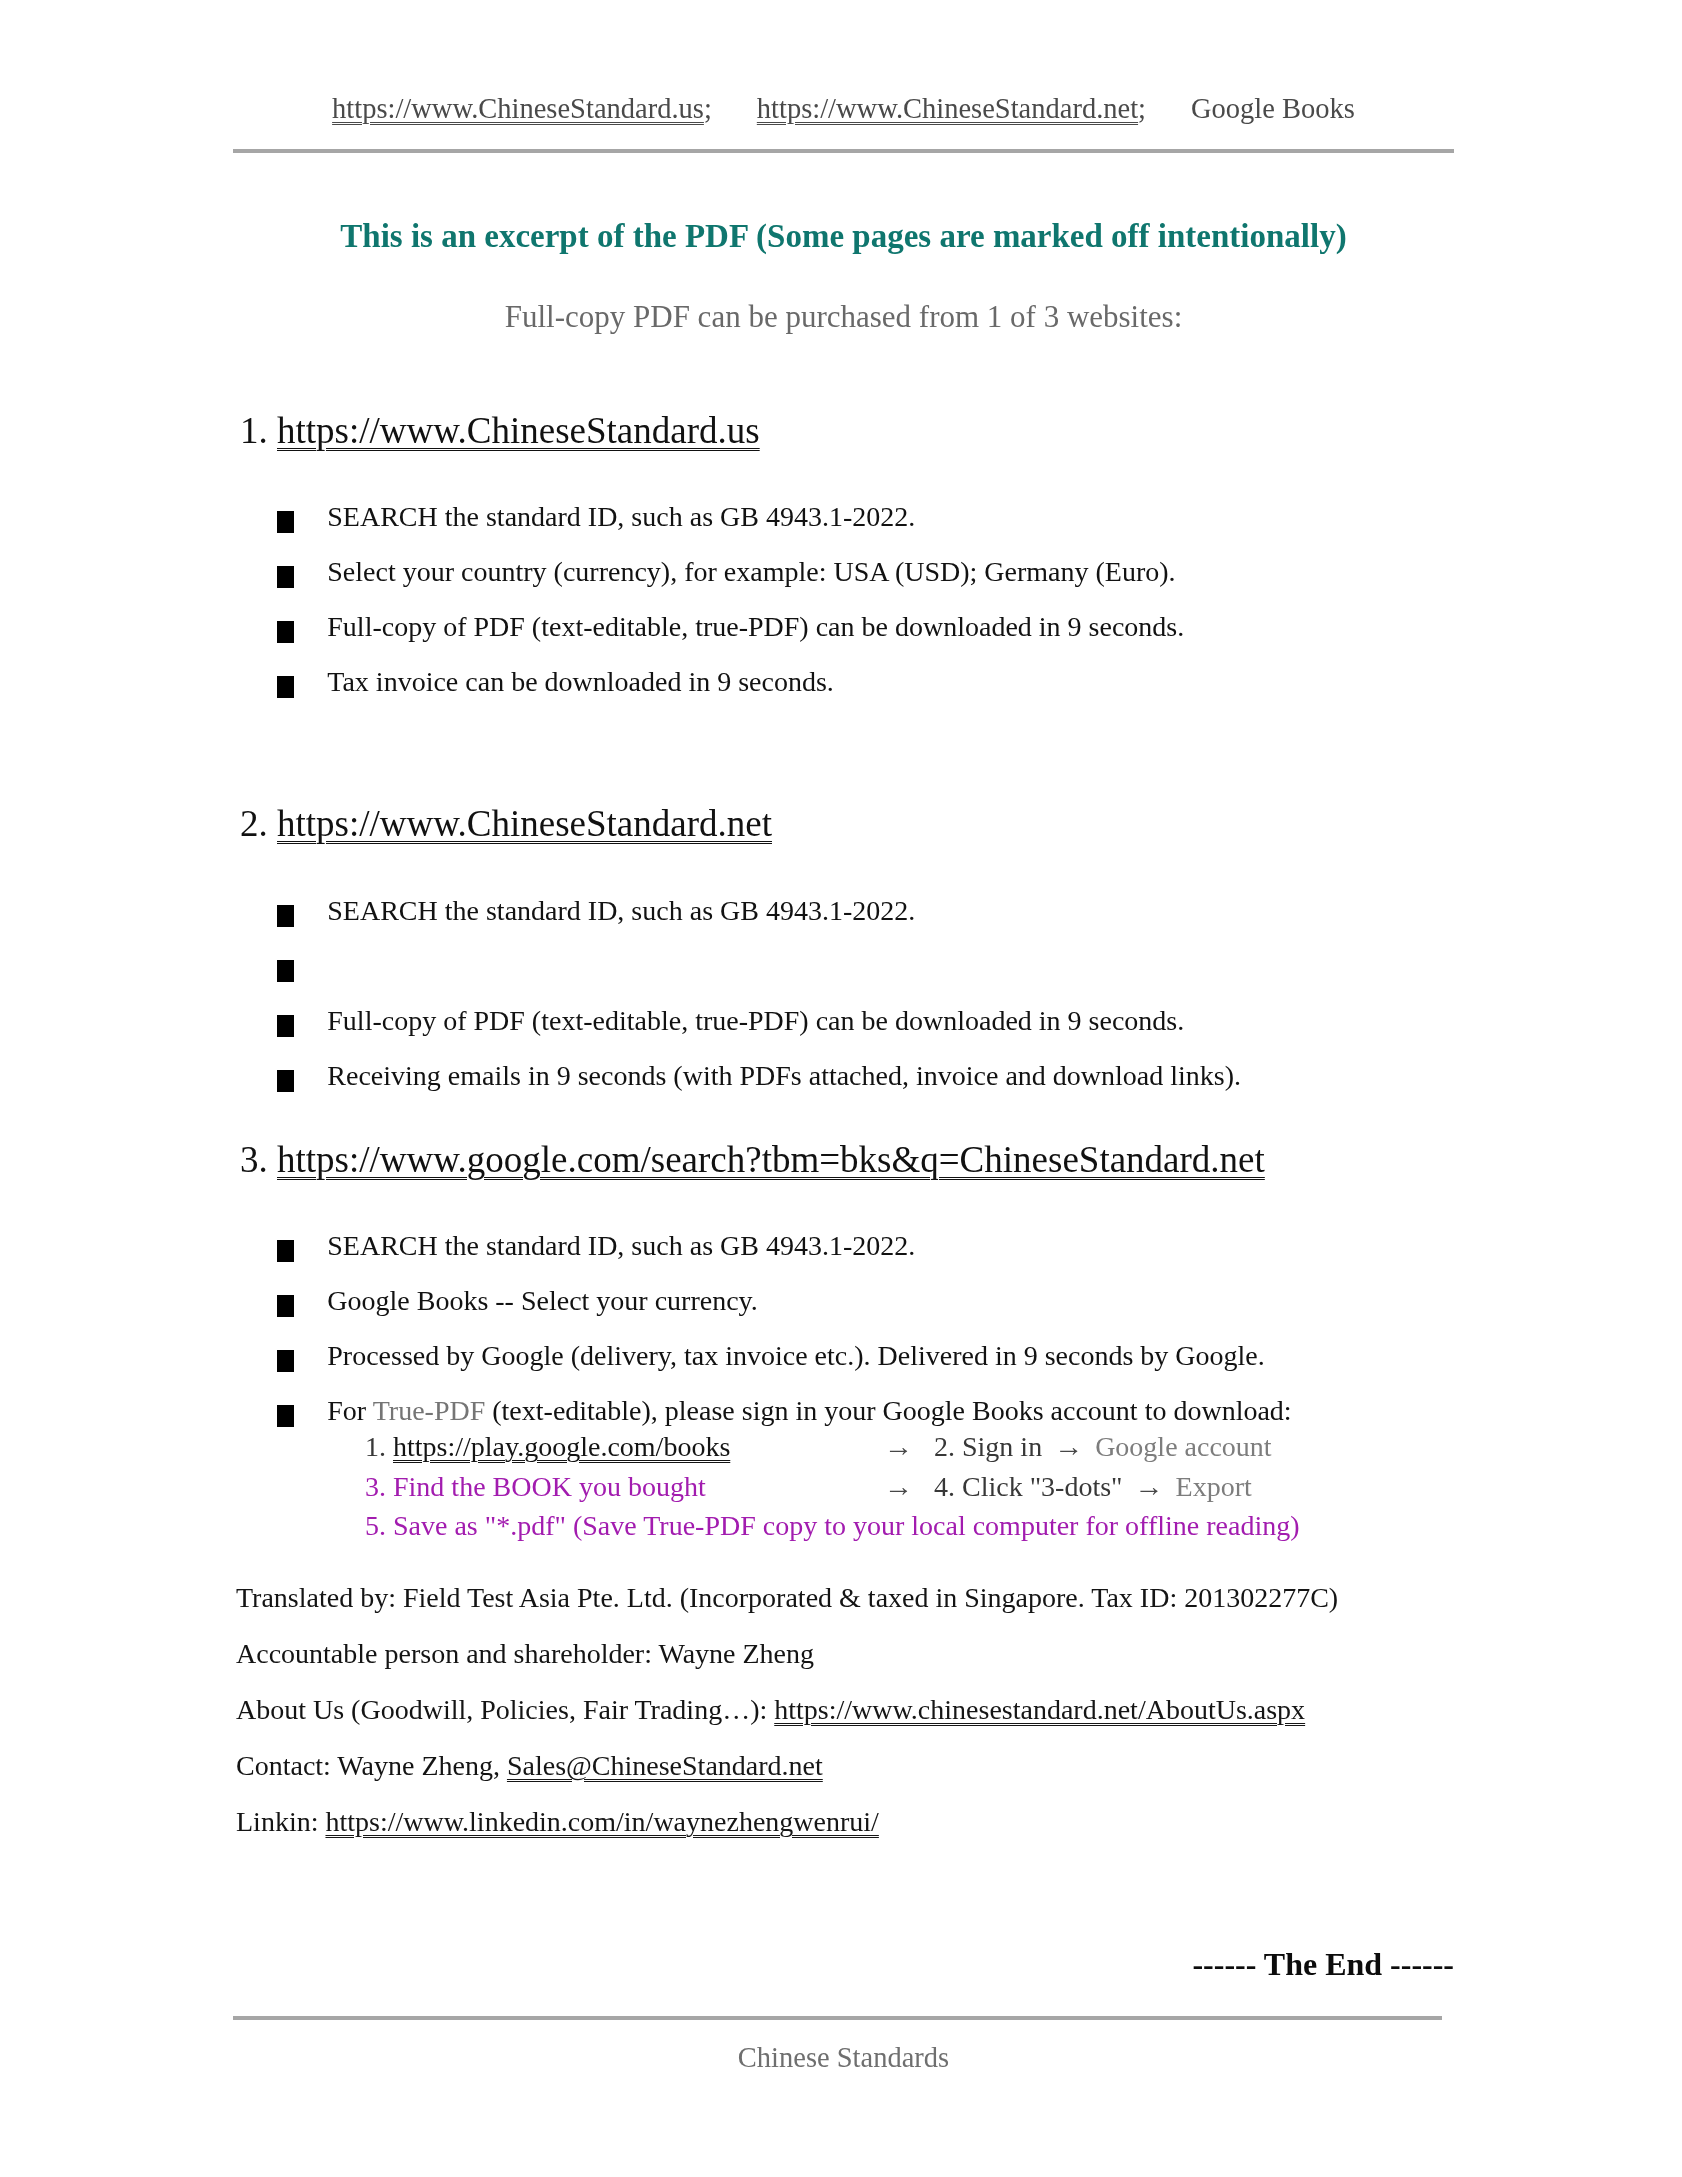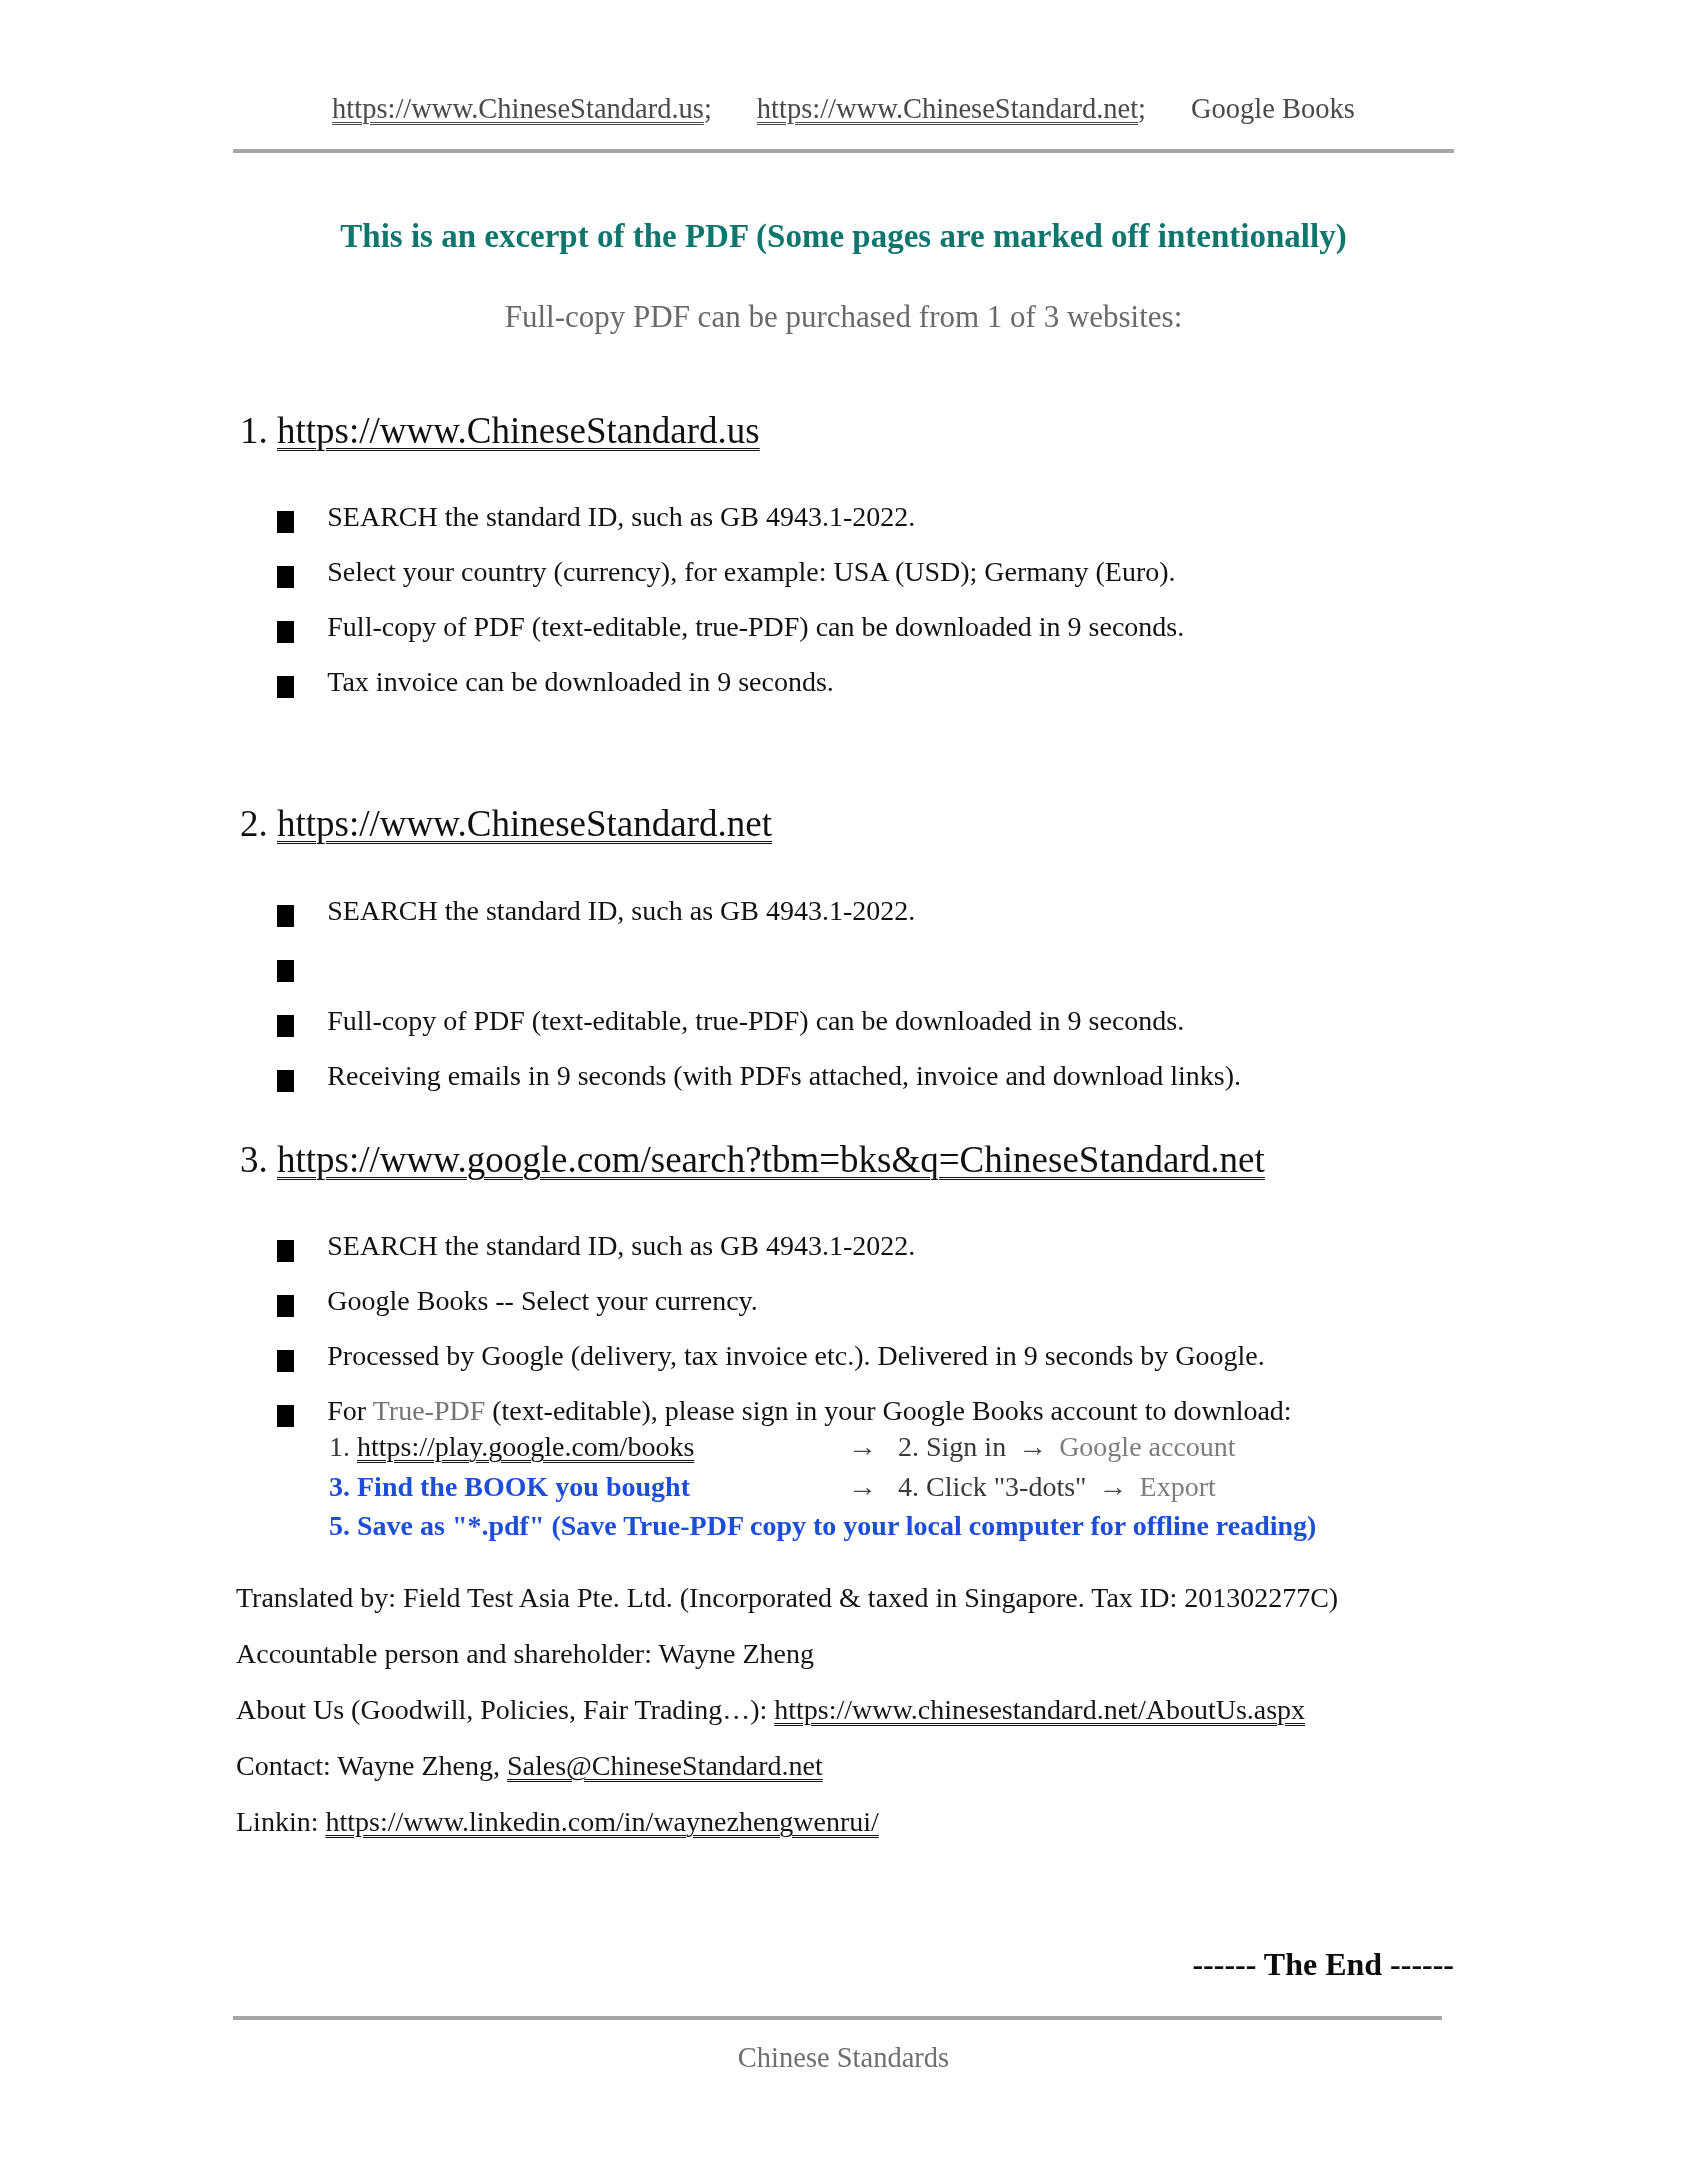--- a/index.html
+++ b/index.html
@@ -64,24 +64,24 @@
     display: inline-block; width: 17.3px; height: 21.6px;
     background: #000; margin-right: 33px; flex: 0 0 auto;
   }
   .gray-inline { color: #757575; }
 
   
   .substeps {
     top: 1426px; left: 329px; width: 1124px;
     font-size: 28px; line-height: 40px; color: #4d4d4d; white-space: nowrap;
   }
-  .substep-row { height: 40px; }
+  .substep-row { height: 40px; margin-left: 36px; }
   .sub-left { display: inline-block; width: 519px; }
   .sub-dark { color: #383838; }
-  .sub-mid { color: #1d4ed8; font-weight: bold; }
+  .sub-mid { color: #a21caf; }
   .sub-light { color: #7d7d7d; }
   .sub-link { color: #141414; }
   .arrow-glyph {
     font-weight: bold; color: #474747; margin: 0 12px;
     font-size: 29px;
   }
   .arrow-first { margin-left: 0; margin-right: 21px; }
 
   
   .paras {

